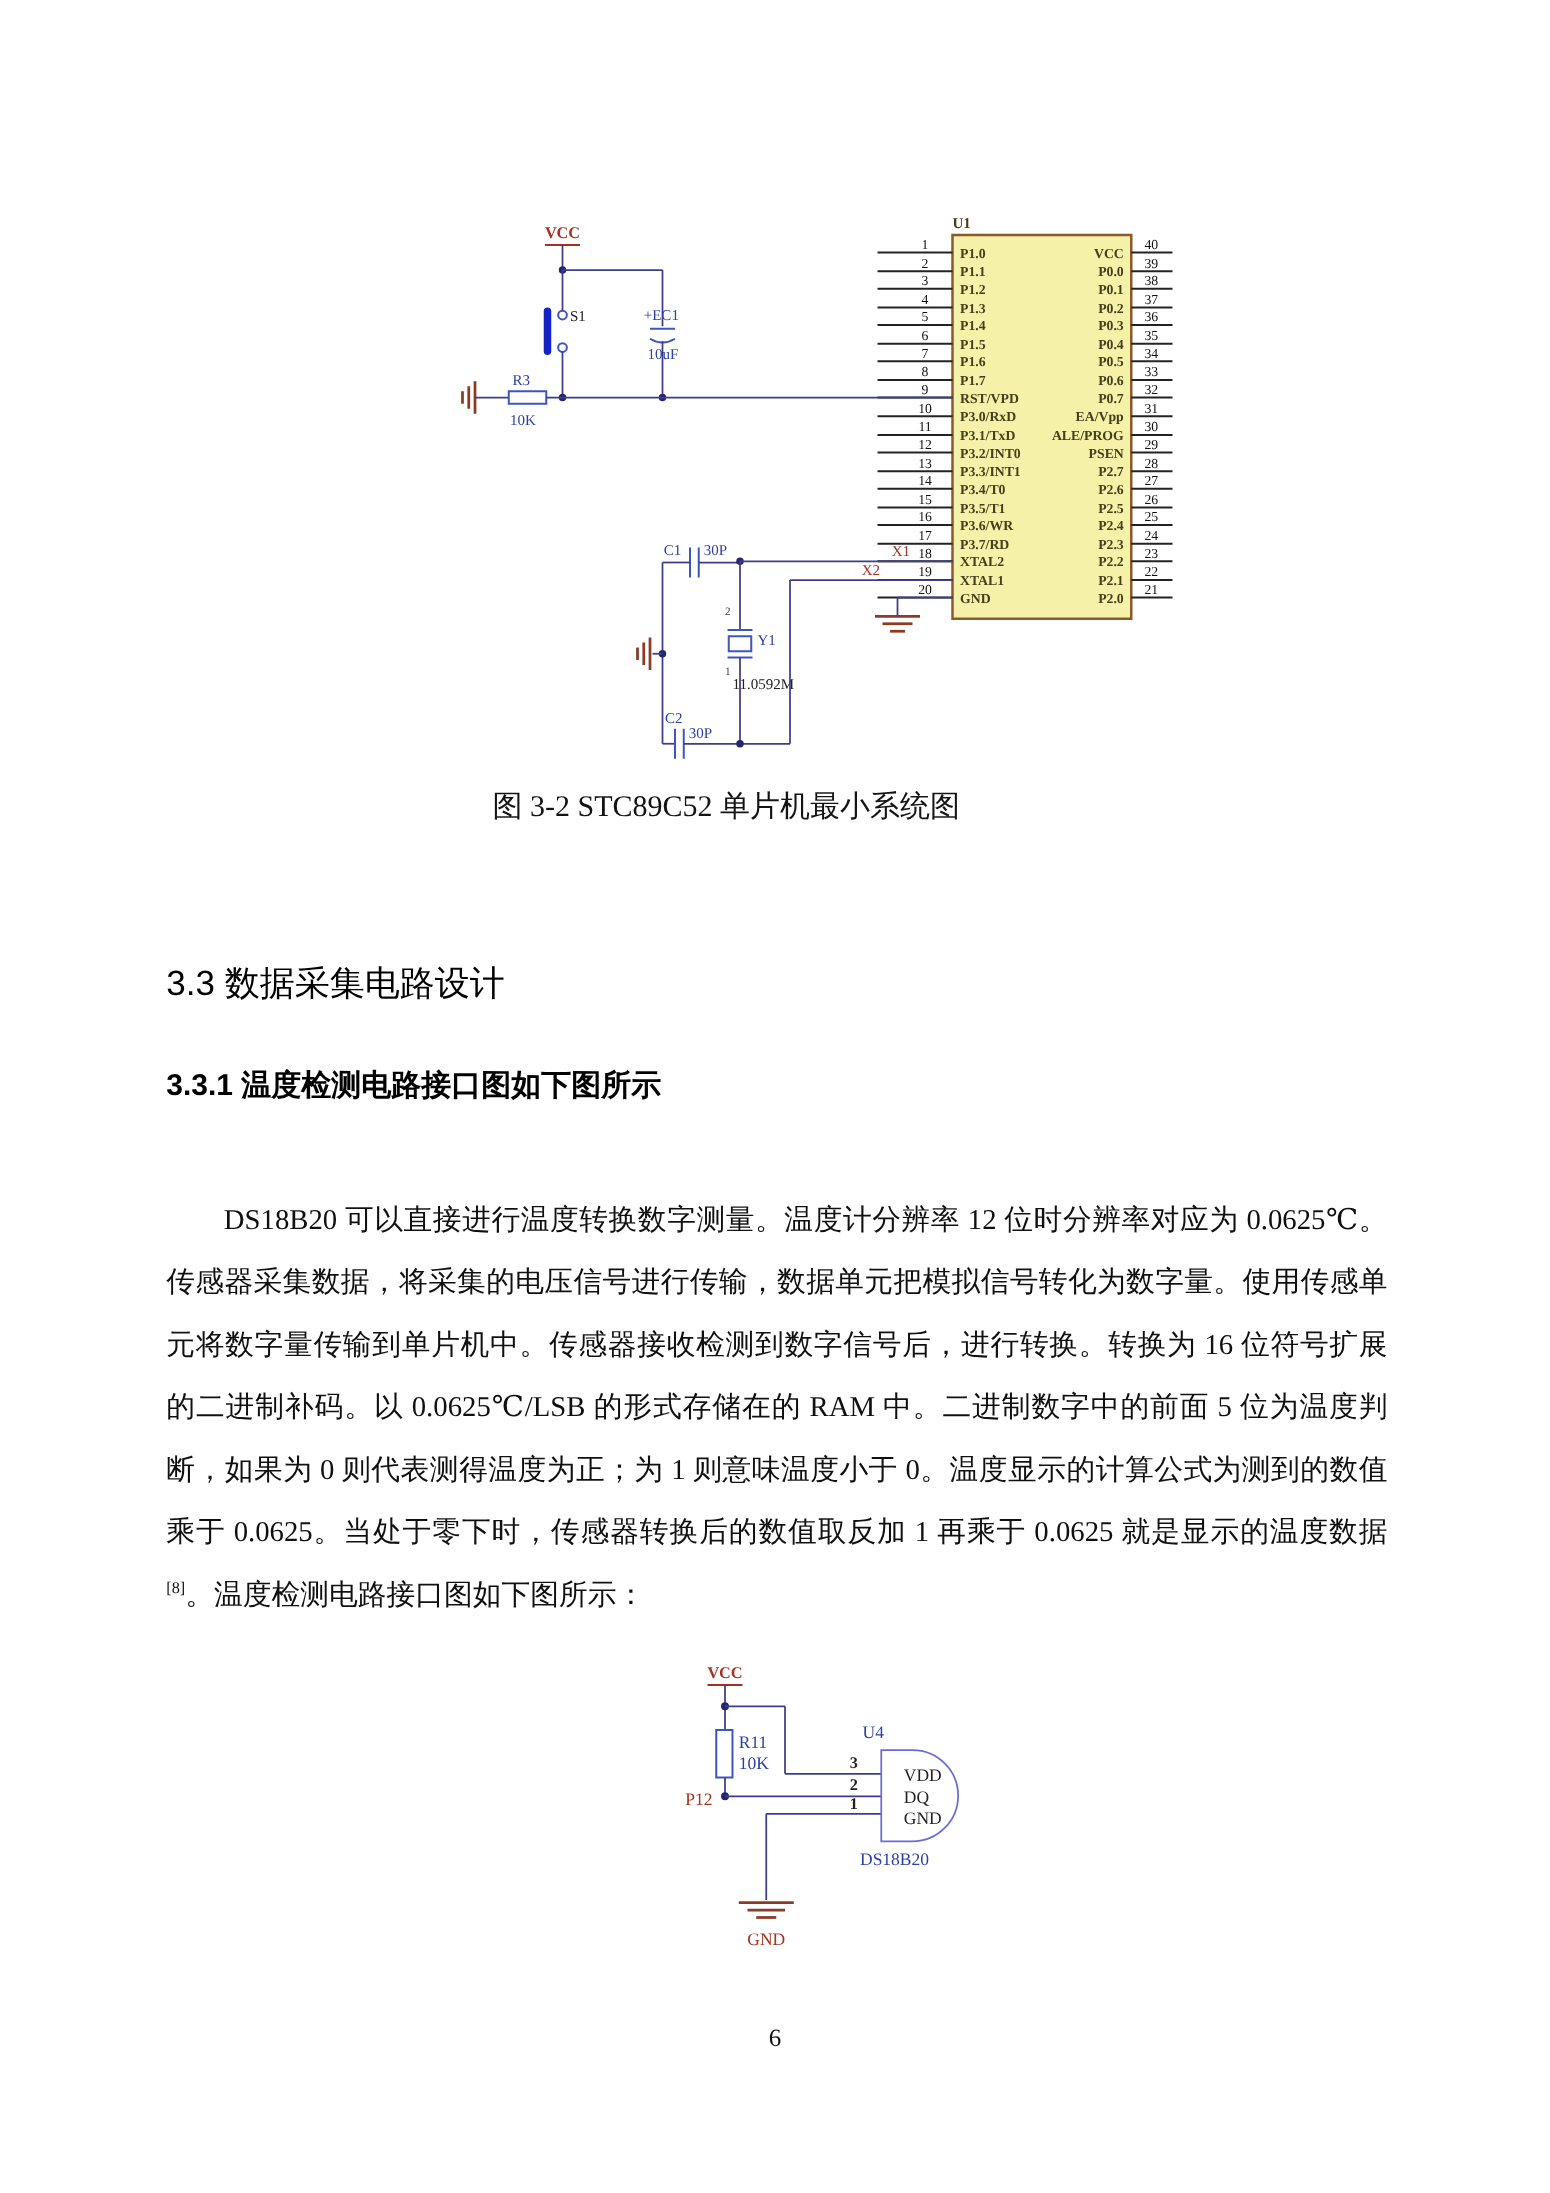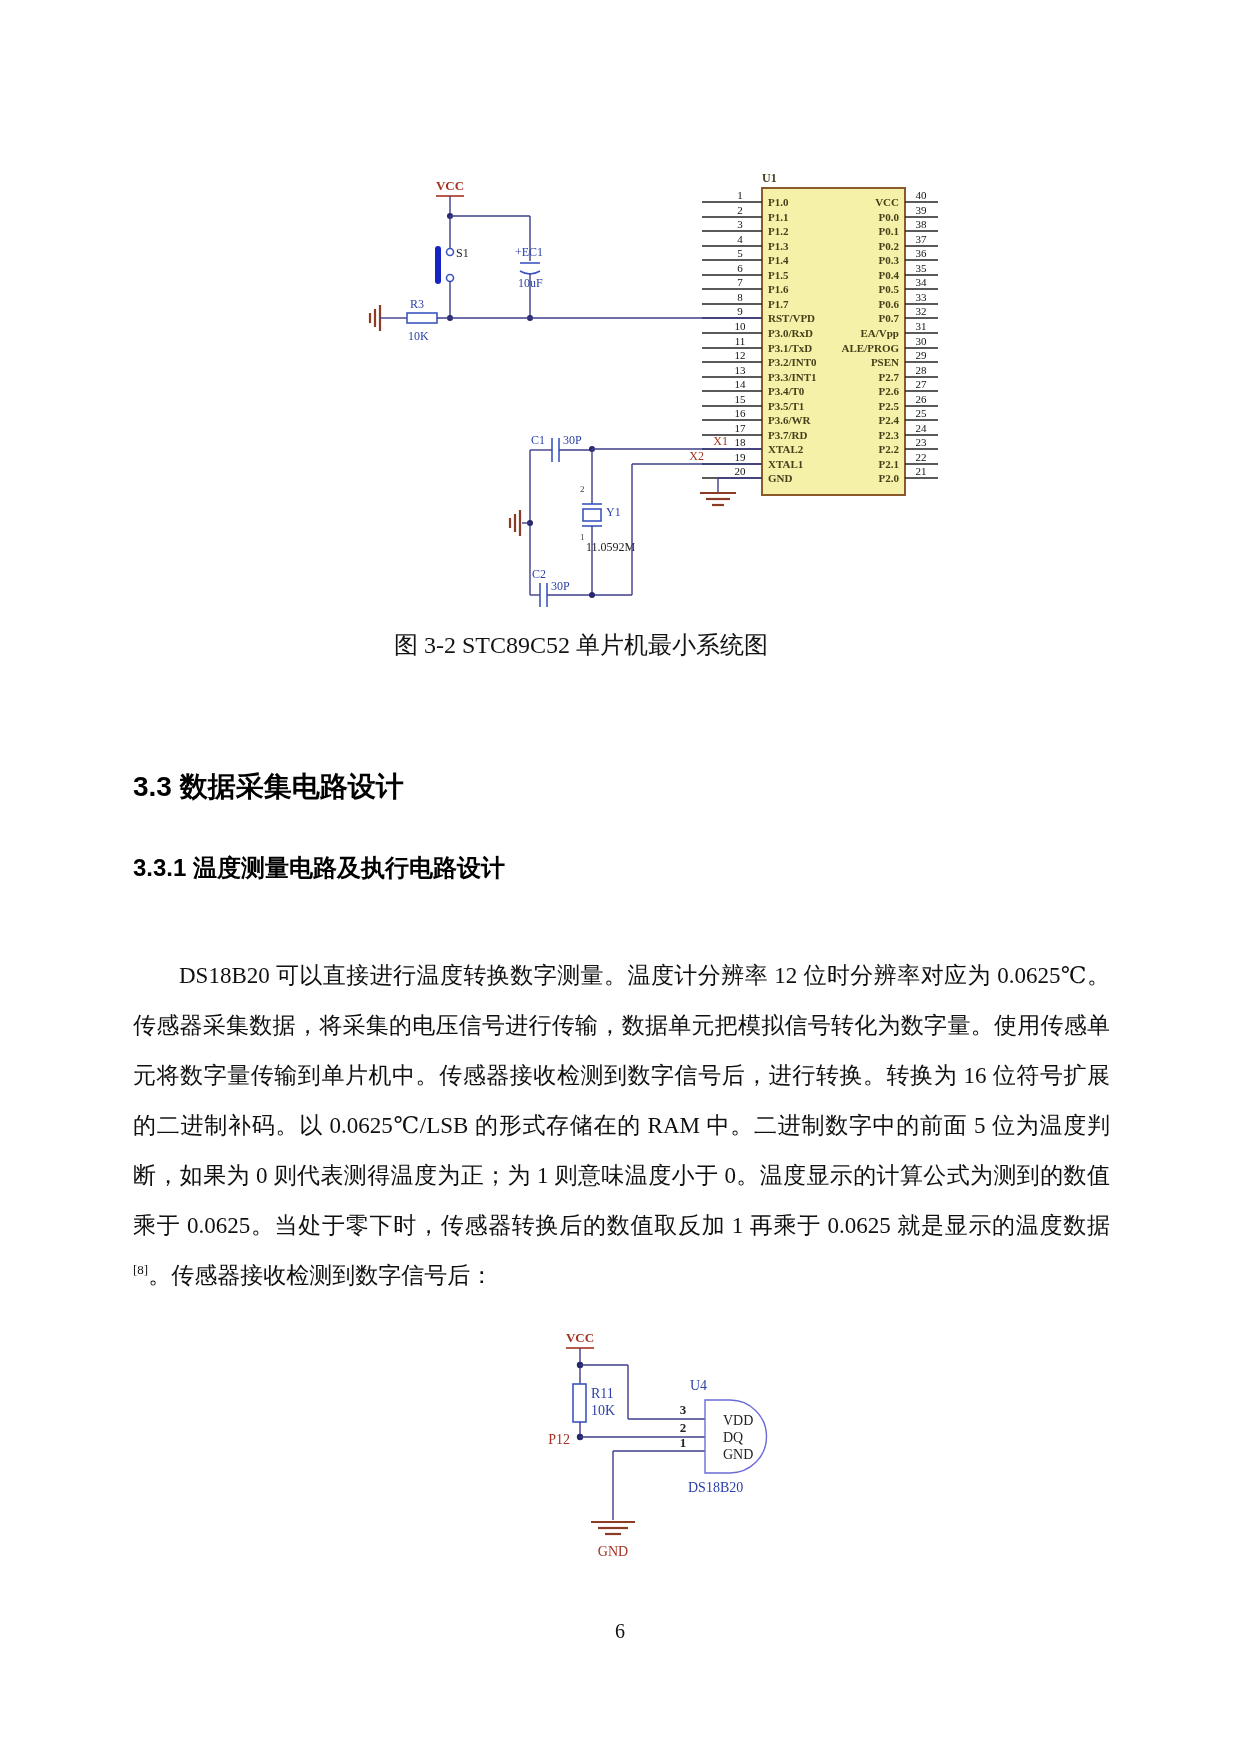--- a/index.html
+++ b/index.html
@@ -1,21 +1,21 @@
 <!DOCTYPE html>
 <html><head>
 <meta charset="utf-8">
 <style>
   html,body{margin:0;padding:0;}
   body{width:1240px;height:1754px;background:#ffffff;position:relative;
        font-family:"Liberation Serif","DejaVu Serif",serif;color:#0d0d0d;}
   .abs{position:absolute;}
   .caption{left:176px;top:629px;width:810px;text-align:center;font-size:24px;color:#141414;}
   .h2{left:133px;top:768px;font-family:"Liberation Sans","DejaVu Sans",sans-serif;
-      font-weight:bold;font-size:28px;color:#000;}
+      font-weight:normal;font-size:28px;color:#000;}
   .h3{left:133px;top:852px;font-family:"Liberation Sans","DejaVu Sans",sans-serif;
       font-weight:bold;font-size:24px;color:#000;}
   .bodytext{left:133px;top:928px;width:977px;font-size:23px;line-height:50px;
       text-align:justify;text-indent:2em;color:#101010;}
   .bodytext sup{font-size:13px;line-height:0;}
   .pagenum{left:0;top:1620px;width:1240px;text-align:center;font-size:20px;color:#111;}
   svg{position:absolute;overflow:visible;}
   svg text{font-family:"Liberation Serif","DejaVu Serif",serif;}
   .wire{stroke:#3d3d8a;stroke-width:1.4;fill:none;}
   .pinline{stroke:#232323;stroke-width:1.5;}
@@ -252,22 +252,22 @@
     <line class="wire" x1="432" y1="338" x2="388" y2="338"></line>
     <line class="wire" x1="388" y1="338" x2="388" y2="353"></line>
     <line class="gnd" x1="370" y1="353" x2="406" y2="353"></line>
     <line class="gnd" x1="376" y1="359" x2="400" y2="359"></line>
     <line class="gnd" x1="382" y1="365" x2="394" y2="365"></line>
   </g>
 </svg>
 
 <div class="abs caption">图 3-2  STC89C52 单片机最小系统图</div>
 <div class="abs h2">3.3 数据采集电路设计</div>
-<div class="abs h3">3.3.1 温度测量电路及执行电路设计</div>
-<p class="abs bodytext"><span>DS18B20 可以直接进行温度转换数字测量。温度计分辨率 12 位时分辨率对应为 0.0625℃。传感器采集数据，将采集的电压信号进行传输，数据单元把模拟信号转化为数字量。使用传感单元将数字量传输到单片机中。传感器接收检测到数字信号后，进行转换。转换为 16 位符号扩展的二进制补码。以 0.0625℃/LSB 的形式存储在的 RAM 中。二进制数字中的前面 5 位为温度判断，如果为 0 则代表测得温度为正；为 1 则意味温度小于 0。温度显示的计算公式为测到的数值乘于 0.0625。当处于零下时，传感器转换后的数值取反加 1 再乘于 0.0625 就是显示的温度数据</span><sup>[8]</sup><span>。传感器接收检测到数字信号后：</span></p>
+<div class="abs h3">3.3.1 温度检测电路接口图如下图所示</div>
+<p class="abs bodytext"><span>DS18B20 可以直接进行温度转换数字测量。温度计分辨率 12 位时分辨率对应为 0.0625℃。传感器采集数据，将采集的电压信号进行传输，数据单元把模拟信号转化为数字量。使用传感单元将数字量传输到单片机中。传感器接收检测到数字信号后，进行转换。转换为 16 位符号扩展的二进制补码。以 0.0625℃/LSB 的形式存储在的 RAM 中。二进制数字中的前面 5 位为温度判断，如果为 0 则代表测得温度为正；为 1 则意味温度小于 0。温度显示的计算公式为测到的数值乘于 0.0625。当处于零下时，传感器转换后的数值取反加 1 再乘于 0.0625 就是显示的温度数据</span><sup>[8]</sup><span>。温度检测电路接口图如下图所示：</span></p>
 
 <svg id="fig2" style="left:440px;top:1330px" width="360" height="250" viewBox="0 0 360 250">
   <g>
     <text class="redlbl f13" x="140" y="12" text-anchor="middle">VCC</text>
     <line class="redline" x1="126" y1="18" x2="154" y2="18"></line>
     <line class="wire" x1="140" y1="18" x2="140" y2="54"></line>
     <circle class="dot" cx="140" cy="35" r="3.2"></circle>
   </g>
   <g>
     <line class="wire" x1="140" y1="35" x2="188" y2="35"></line>

